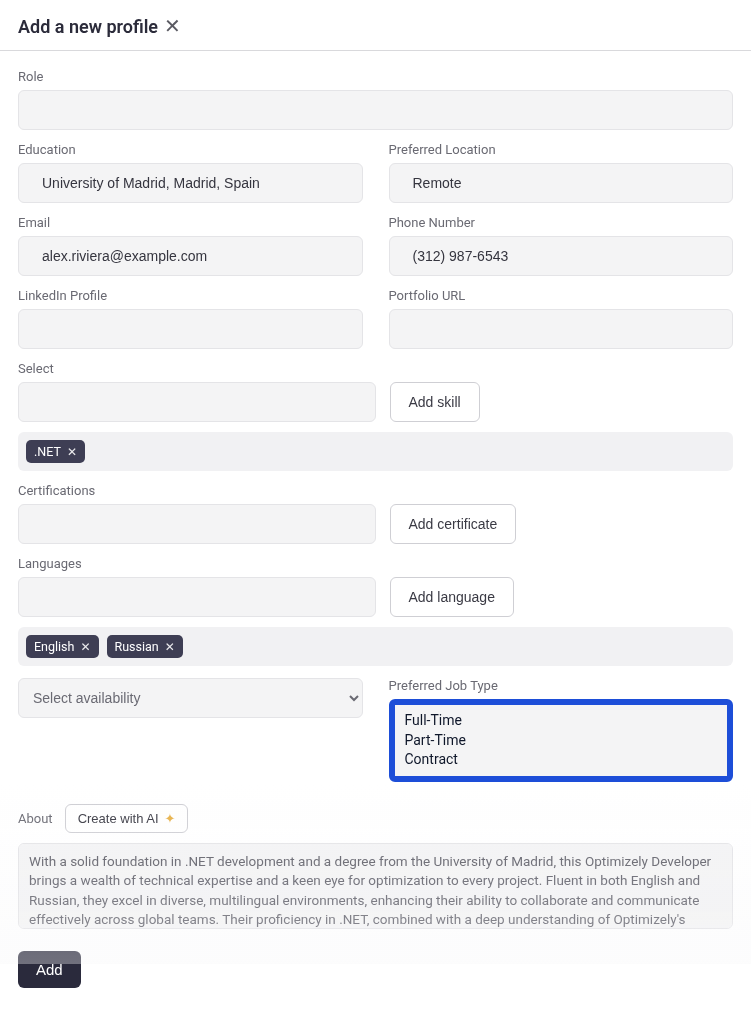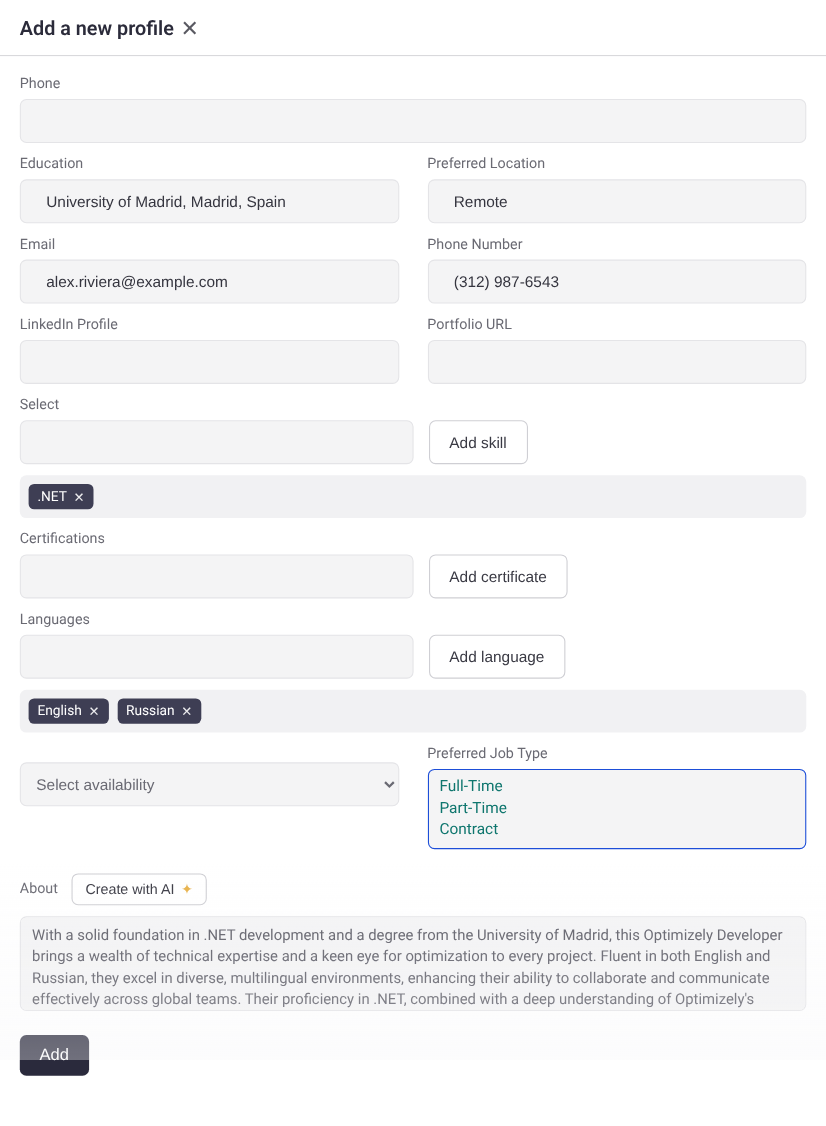--- a/index.html
+++ b/index.html
@@ -105,31 +105,30 @@
   }
   .select {
     width: 100%;
     height: 40px;
     background: #f4f4f5;
     border: 1px solid #e4e4e7;
     border-radius: 6px;
     padding: 0 10px;
     font-size: 14px;
     color: #6a6a73;
-    margin-top: 15px;
   }
   .jobtype {
     width: 100%;
     min-height: 72px;
     background: #f4f4f5;
-    border: 1px solid #1d4ed8;
+    border: 6px solid #1d4ed8;
     border-radius: 6px;
     padding: 6px 10px;
     font-size: 14px;
-    color: #0f766e;
+    color: #0f172a;
     line-height: 1.4;
     position: relative;
   }
   .about-head {
     display: flex;
     align-items: center;
     gap: 12px;
     margin-top: 22px;
   }
   .about-head .lbl {
@@ -186,21 +185,21 @@
 <body>
 
 <div class="head">
   <h1>Add a new profile</h1>
   <span class="close">✕</span>
 </div>
 
 <div class="form">
 
   <div class="field">
-    <label class="fl">Phone</label>
+    <label class="fl">Role</label>
     <input class="input" value="" style="">
   </div>
 
   <div class="row">
     <div class="col field">
       <label class="fl">Education</label>
       <input class="input" value="University of Madrid, Madrid, Spain" style="">
     </div>
     <div class="col field">
       <label class="fl">Preferred Location</label>

